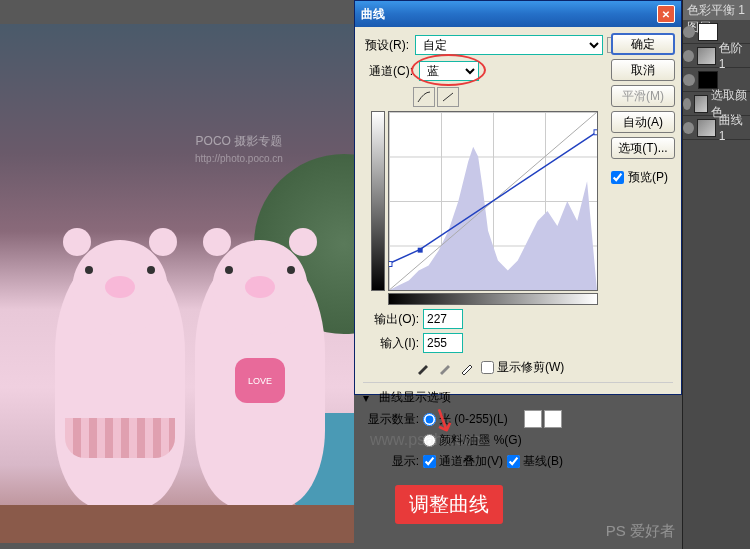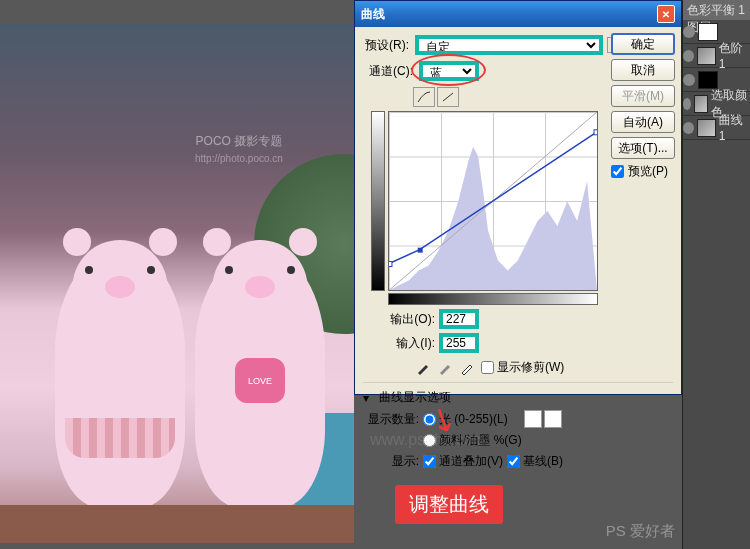--- a/index.html
+++ b/index.html
@@ -22,51 +22,51 @@
 .foliage{position:absolute;right:-80px;top:130px;width:180px;height:180px;background:radial-gradient(circle,#5a7a5a 0%,#3a5a3a 100%);border-radius:50%}
 .shelf{position:absolute;bottom:0;left:0;right:0;height:38px;background:#8a5a4a}
 
 .dialog{position:absolute;left:354px;top:0;width:328px;height:395px;background:#ece9d8;border:1px solid #0a246a}
 .titlebar{height:26px;background:linear-gradient(180deg,#3a95e8 0%,#2570c8 50%,#1a5ab0 100%);color:#fff;display:flex;align-items:center;padding:0 6px;font-size:13px;font-weight:bold}
 .titlebar .spacer{flex:1}
 .closebtn{width:18px;height:18px;background:#e85a3a;border:1px solid #fff;color:#fff;display:flex;align-items:center;justify-content:center;font-size:10px;border-radius:2px}
 .body{padding:8px}
 .row{display:flex;align-items:center;margin-bottom:6px;gap:4px}
 .lbl{width:48px;text-align:center;color:#000}
-select,input[type=text]{border:4px solid #14b8a6;background:#fff;height:20px;padding:0 3px;font-size:12px}
+select,input[type=text]{border:1px solid #14b8a6;background:#fff;height:20px;padding:0 3px;font-size:12px}
 .preset-sel{width:188px}
 .chan{position:relative}
 .chan select{width:60px}
 .circ{position:absolute;left:-8px;top:-7px;width:75px;height:32px;border:2px solid #e83a3a;border-radius:50%;pointer-events:none}
 .tools{display:flex;gap:2px;margin:2px 0 4px 50px}
 .tool{width:22px;height:20px;border:1px solid #999;background:#ece9d8;display:flex;align-items:center;justify-content:center}
 .graph-wrap{display:flex;margin-left:8px}
 .ybar{width:14px;height:180px;background:linear-gradient(180deg,#fff 0%,#000 100%);border:1px solid #666}
 .graph{width:210px;height:180px;background:#fff;border:1px solid #666;position:relative;margin-left:3px}
 .grid{position:absolute;inset:0;background-image:linear-gradient(#ccc 1px,transparent 1px),linear-gradient(90deg,#ccc 1px,transparent 1px);background-size:25% 25%}
 .hist{position:absolute;inset:0}
 .curve{position:absolute;inset:0}
 .xbar{width:210px;height:12px;background:linear-gradient(90deg,#000 0%,#fff 100%);border:1px solid #666;margin-left:25px;margin-top:2px}
-.io{display:flex;align-items:center;gap:4px;margin:4px 0 4px 24px}
+.io{display:flex;align-items:center;gap:4px;margin:4px 0 4px 8px}
 .io input{width:40px}
 .dropbar{display:flex;align-items:center;gap:6px;margin:6px 0 4px 52px}
 .eyedrop{width:16px;height:16px;display:inline-block}
 .opts{margin-top:6px;border-top:1px solid #ccc;padding-top:6px}
 .opts .row{margin-bottom:4px}
 .optlbl{width:56px;text-align:right}
 .radio,.chk{display:flex;align-items:center;gap:3px}
 input[type=checkbox],input[type=radio]{margin:0}
 .gridicons{display:flex;gap:2px;margin-left:12px}
 .gridicon{width:18px;height:18px;border:1px solid #999;background:#fff}
 
 .btns{position:absolute;right:6px;top:32px;width:64px;display:flex;flex-direction:column;gap:4px}
 .btn{height:22px;border:1px solid #7a7a7a;background:linear-gradient(180deg,#fff 0%,#ece9d8 100%);display:flex;align-items:center;justify-content:center;border-radius:3px}
 .btn.primary{border:2px solid #3a6aca}
 .btn.dis{color:#999}
-.prev-chk{display:flex;align-items:center;gap:4px}
+.prev-chk{margin-top:6px;display:flex;align-items:center;gap:4px}
 
 .rpanel{position:absolute;right:0;top:0;width:68px;height:549px;background:#4a4a4a;border-left:1px solid #222}
 .rtabs{height:20px;background:#6a6a6a;display:flex;font-size:10px;color:#ddd}
 .rtab{padding:2px 4px}
 .layers{}
 .layer{display:flex;align-items:center;gap:3px;height:24px;font-size:10px;color:#ddd;border-bottom:1px solid #333}
 .eye-ico{width:12px;height:12px;background:#888;border-radius:50%}
 .thumb{width:20px;height:18px;background:#fff;border:1px solid #222}
 .thumb.b{background:#000}
 .thumb.g{background:linear-gradient(135deg,#888,#ccc)}

